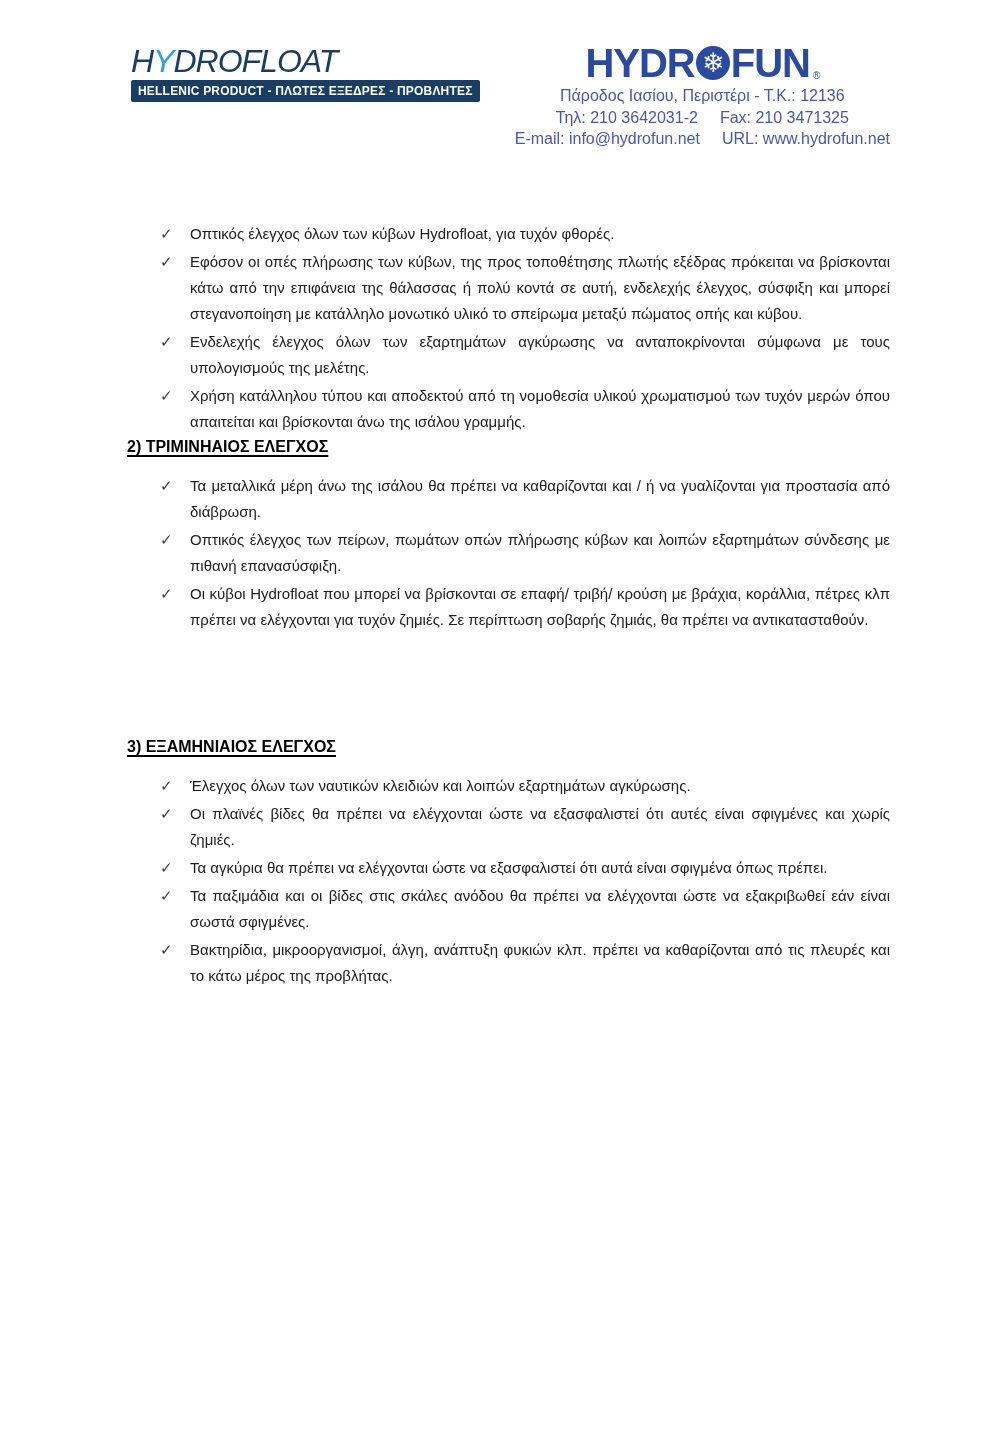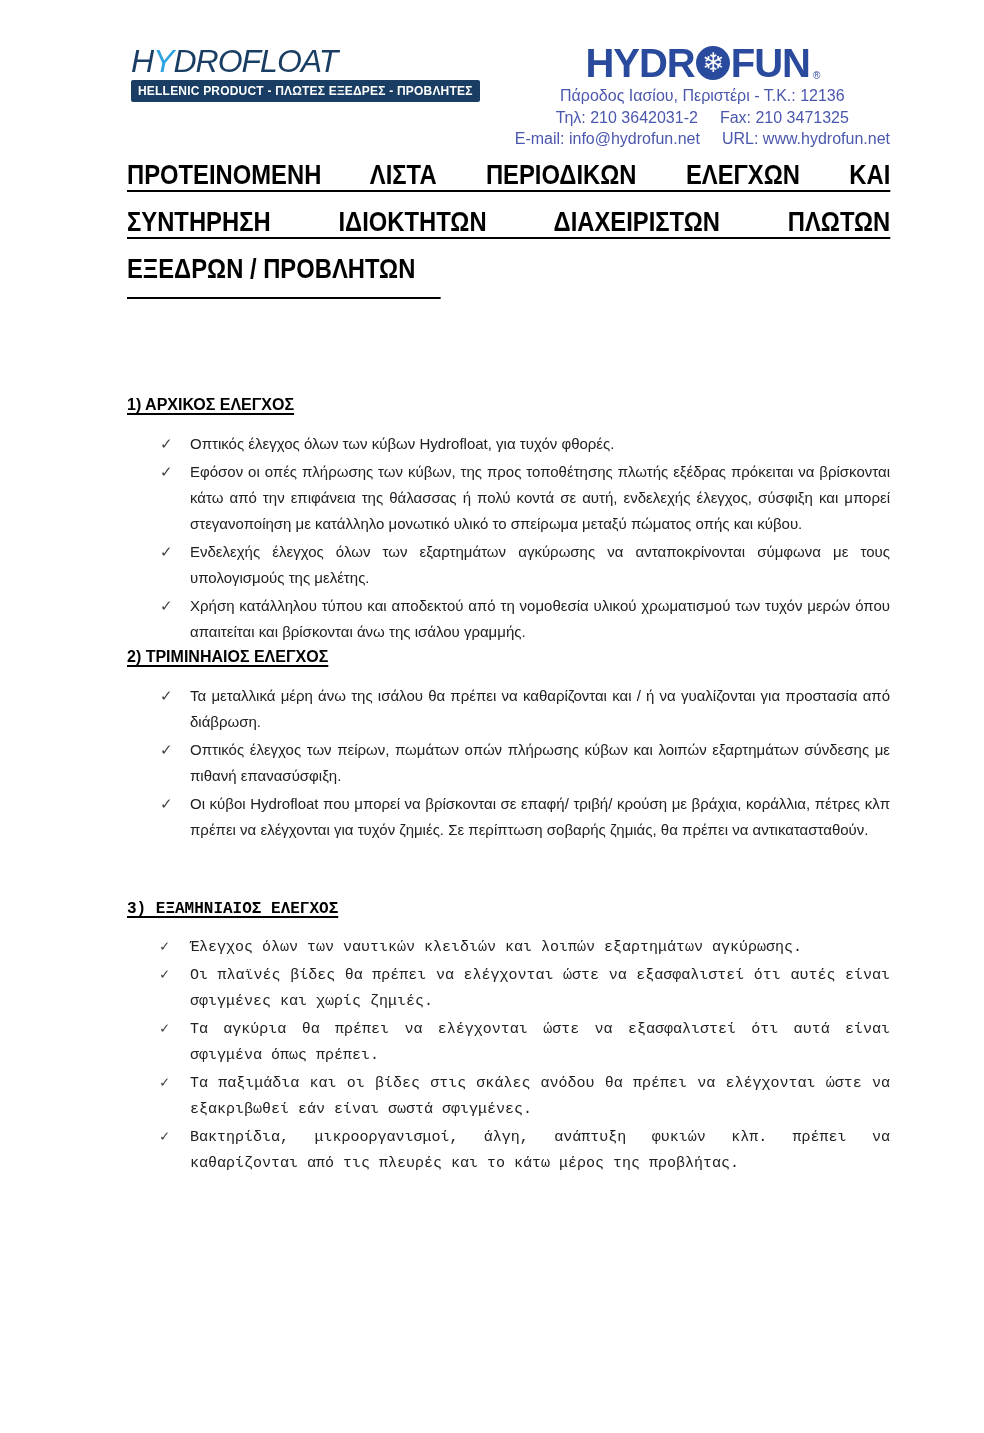--- a/index.html
+++ b/index.html
@@ -56,21 +56,21 @@
   }
 
   
   .section-heading {
     font-size: 16px; font-weight: bold; color: #000; line-height: 20px;
     text-decoration: underline; text-decoration-thickness: 1.5px; text-underline-offset: 3px;
     white-space: nowrap;
   }
   .sec-1 { margin-top: 96px; }
   .sec-2 { }
-  .sec-3 { margin-top: 56px; font-family: Liberation Mono, monospace; }
+  .sec-3 { margin-top: 104px; }
   .items { margin-top: 16px; }
   .item { display: flex; margin-bottom: 2px; }
   .item .check {
     flex: 0 0 30px; margin-left: 33px; width: 30px;
     font-size: 15px; line-height: 26px; color: #3d3d3d;
   }
   .item .itext {
     flex: 1; font-size: 15px; line-height: 26px; color: #212121;
     text-align: justify;
   }
@@ -103,28 +103,22 @@
           <span>Fax: 210 3471325</span>
         </div>
         <div class="contact-row">
           <span>E-mail: info@hydrofun.net</span>
           <span>URL: www.hydrofun.net</span>
         </div>
       </div>
     </div>
   </div>
 
-  <div class="doc-title">
-    <div class="title-line">ΠΡΟΤΕΙΝΟΜΕΝΗ ΛΙΣΤΑ ΠΕΡΙΟΔΙΚΩΝ ΕΛΕΓΧΩΝ ΚΑΙ</div>
-    <div class="title-line">ΣΥΝΤΗΡΗΣΗ ΙΔΙΟΚΤΗΤΩΝ ΔΙΑΧΕΙΡΙΣΤΩΝ ΠΛΩΤΩΝ</div>
-    <div class="title-line last"><span class="uline">ΕΞΕΔΡΩΝ / ΠΡΟΒΛΗΤΩΝ</span></div>
-  </div>
 
   <div class="section sec-1">
-    <div class="section-heading">1) ΑΡΧΙΚΟΣ ΕΛΕΓΧΟΣ</div>
     <div class="items">
       <div class="item">
         <span class="check">✓</span>
         <div class="itext">Οπτικός έλεγχος όλων των κύβων Hydrofloat, για τυχόν φθορές.</div>
       </div>
       <div class="item">
         <span class="check">✓</span>
         <div class="itext">Εφόσον οι οπές πλήρωσης των κύβων, της προς τοποθέτησης πλωτής εξέδρας πρόκειται να βρίσκονται κάτω από την επιφάνεια της θάλασσας ή πολύ κοντά σε αυτή, ενδελεχής έλεγχος, σύσφιξη και μπορεί στεγανοποίηση με κατάλληλο μονωτικό υλικό το σπείρωμα μεταξύ πώματος οπής και κύβου.</div>
       </div>
       <div class="item">

